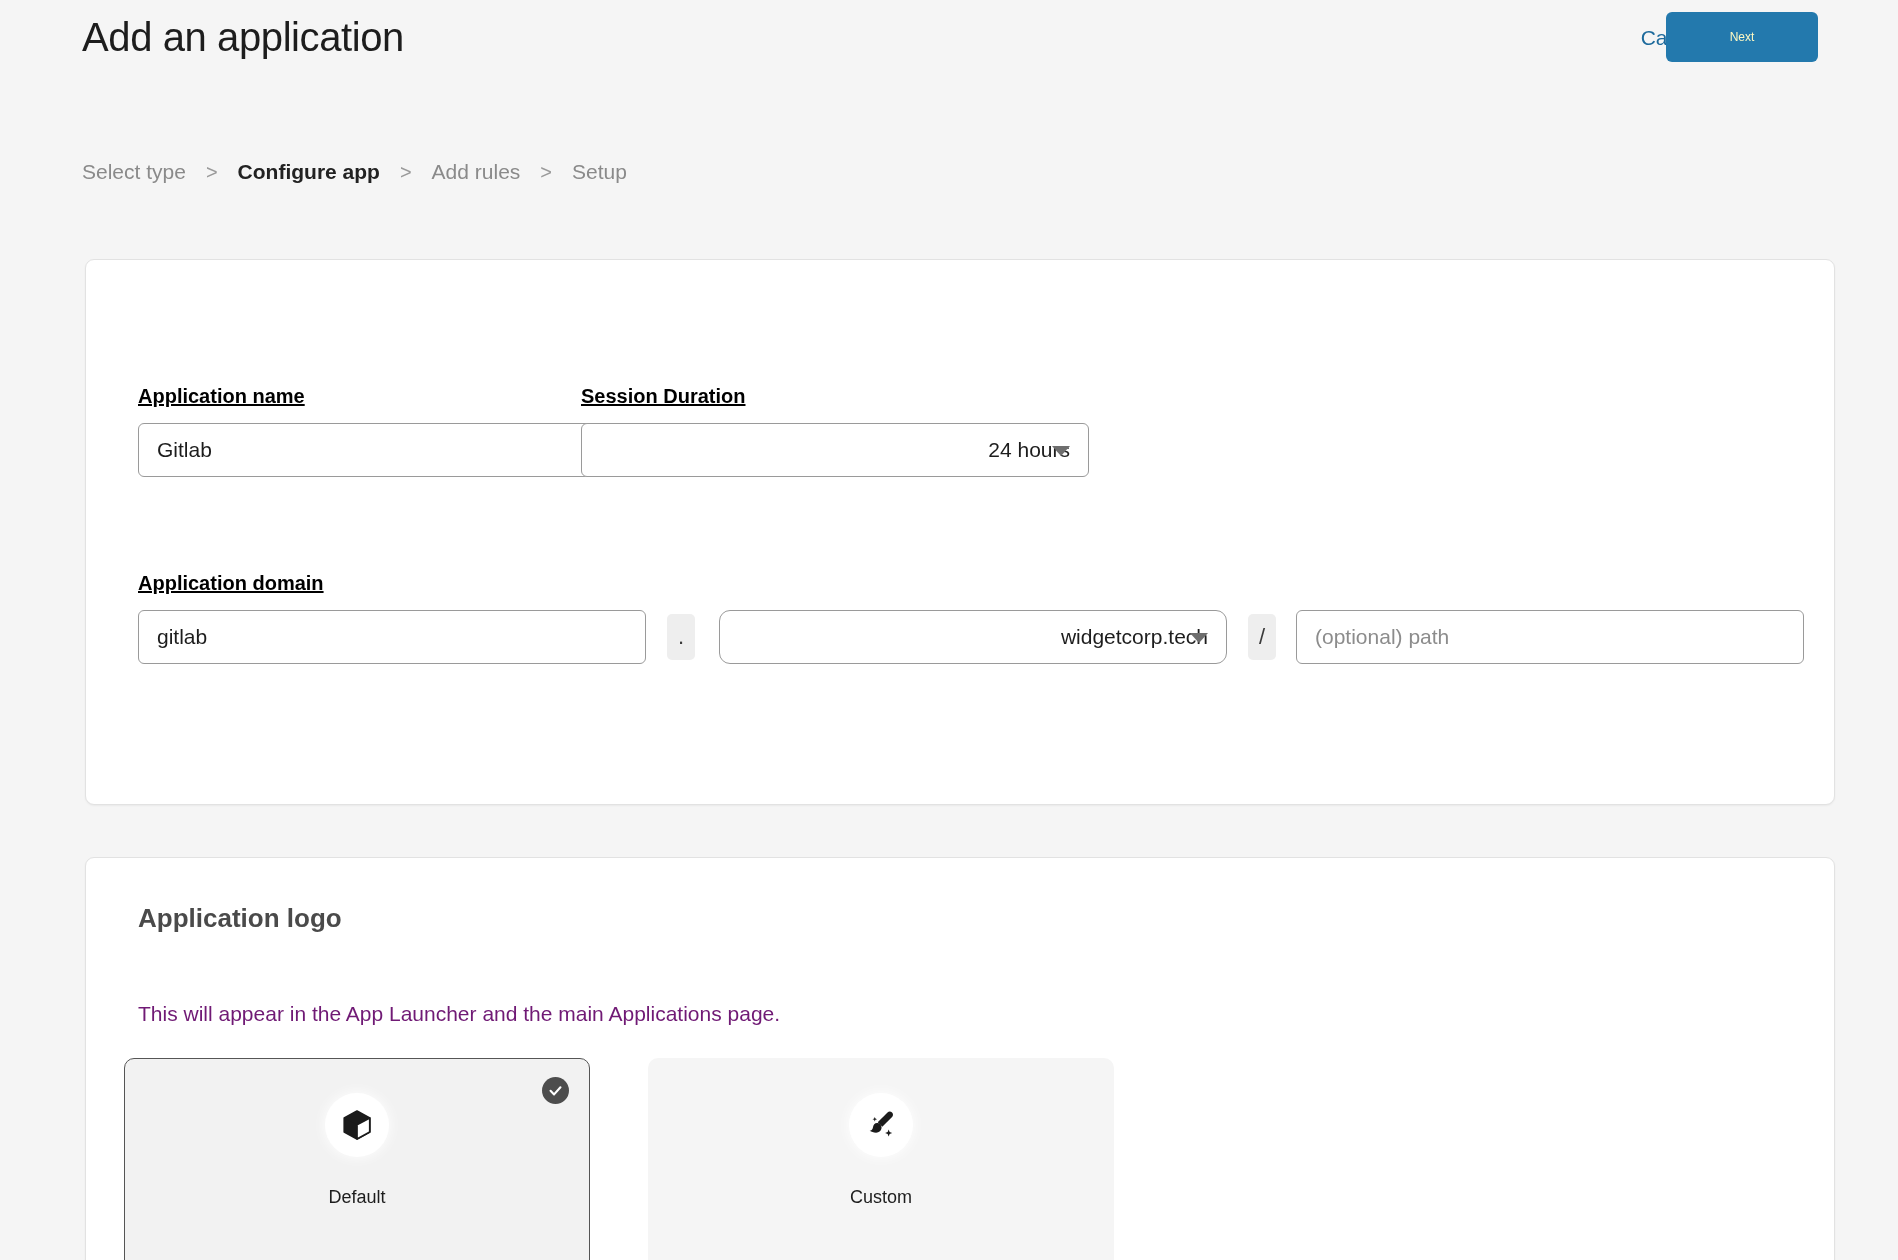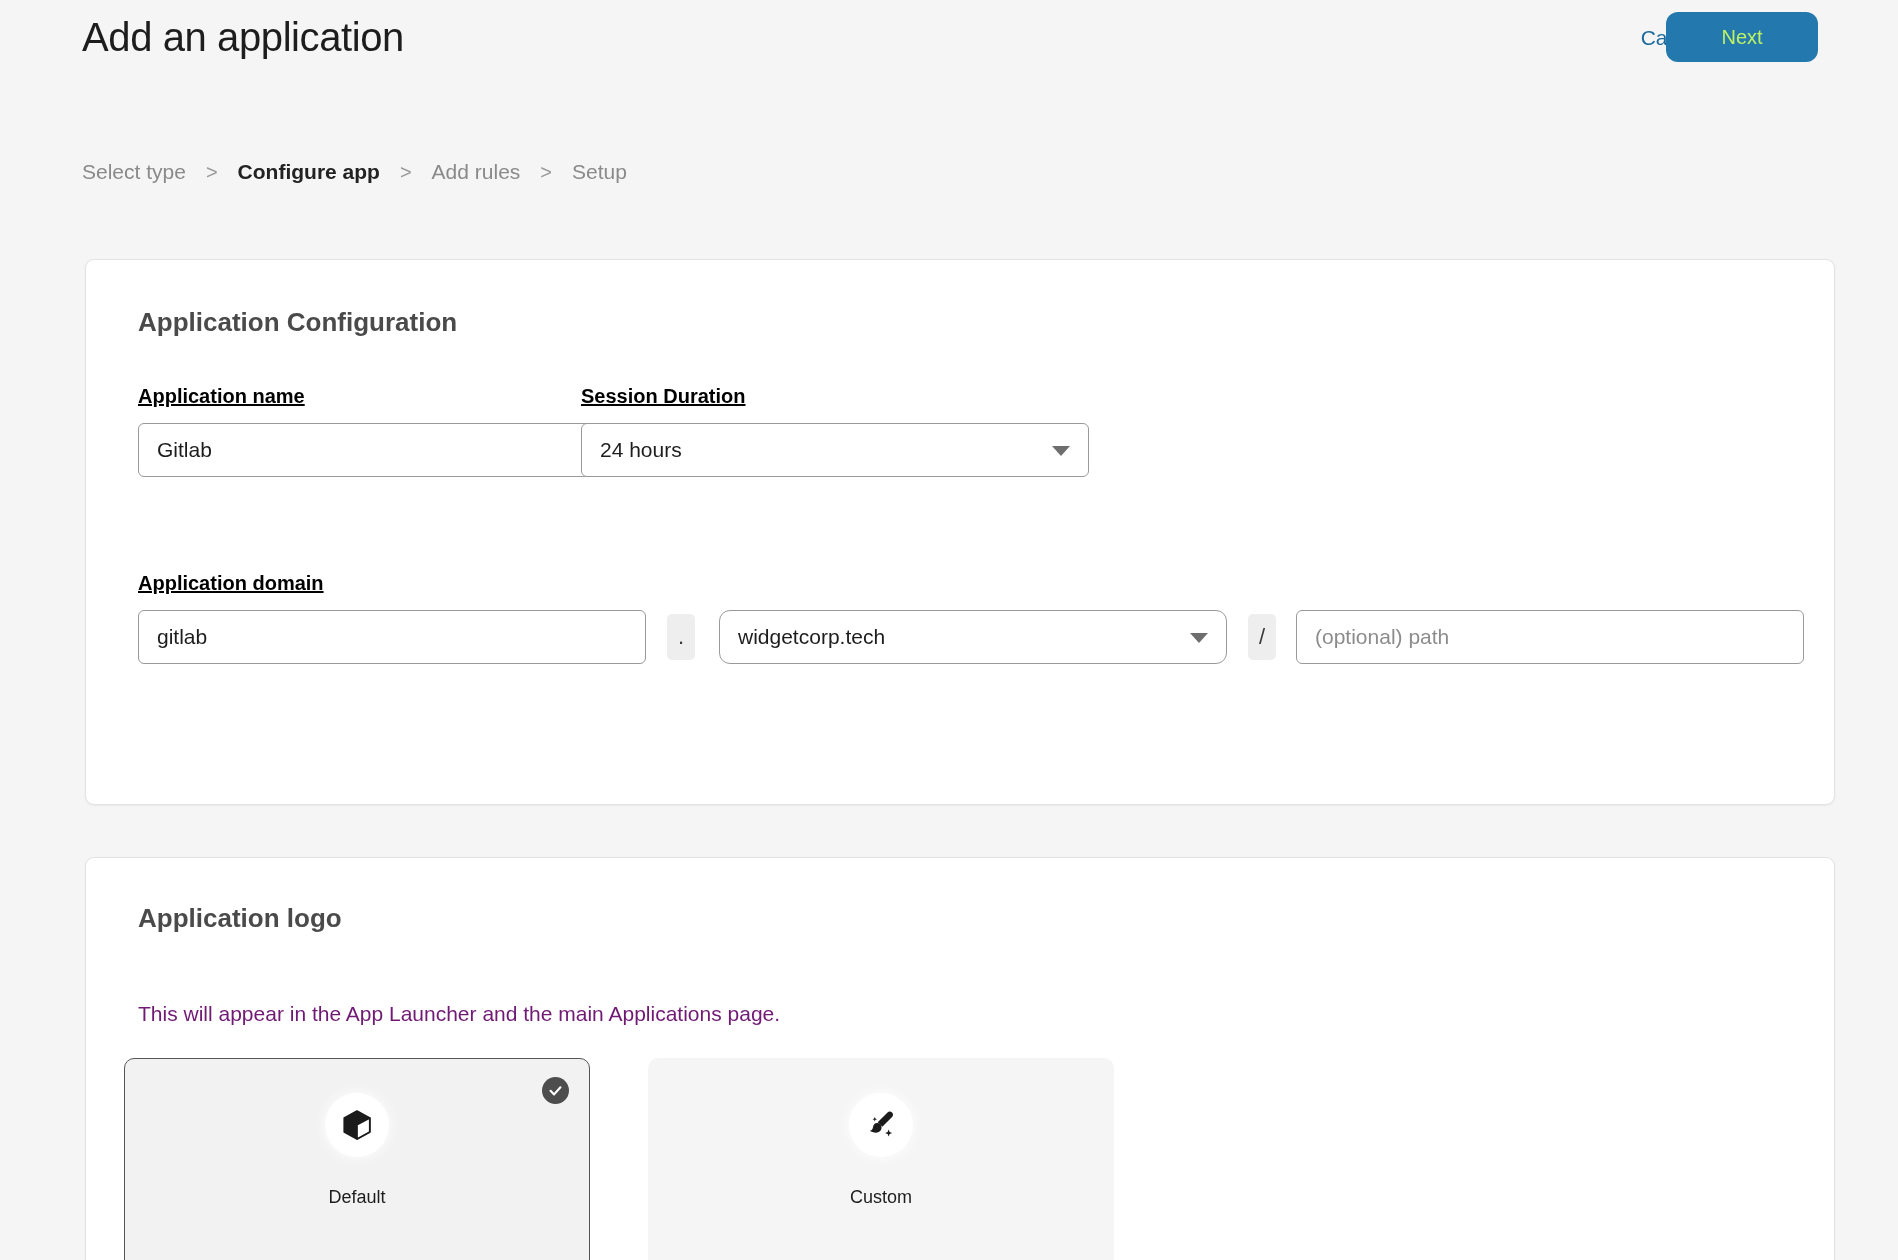--- a/index.html
+++ b/index.html
@@ -25,23 +25,23 @@
   }
   .cancel-link {
     position: absolute; right: 192px; top: 26px;
     font-size: 21px; color: #1d6a9c; cursor: pointer;
     background: none; border: none; padding: 0;
     font-family: inherit;
   }
   .next-button {
     position: absolute; right: 80px; top: 12px;
     width: 152px; height: 50px;
-    background: #2379ad; color: #bef264;
-    border: none; border-radius: 12px;
-    font-size: 20px; font-family: inherit; cursor: pointer;
+    background: #2379ad; color: #fef9c3;
+    border: none; border-radius: 6px;
+    font-size: 12px; font-family: inherit; cursor: pointer;
     display: flex; align-items: center; justify-content: center;
   }
 
   
   .breadcrumb {
     position: absolute; left: 82px; top: 160px;
     display: flex; align-items: center; gap: 4px;
     font-size: 21px;
   }
   .crumb { color: #8a8a8a; white-space: nowrap; cursor: pointer; }
@@ -86,20 +86,21 @@
 
   .select-box {
     position: absolute;
     height: 54px;
     border: 1px solid #9a9a9a;
     border-radius: 6px;
     background: #ffffff;
     display: flex; align-items: center;
     padding: 0 18px;
     cursor: pointer;
+    justify-content: flex-end;
   }
   .select-value { font-size: 21px; color: #1d1d1d; white-space: nowrap; }
   .caret {
     position: absolute; right: 18px; top: 50%;
     width: 0; height: 0; margin-top: -4px;
     border-left: 9px solid transparent;
     border-right: 9px solid transparent;
     border-top: 10px solid #6e6e6e;
   }
 
@@ -165,21 +166,20 @@
     <span class="crumb-sep">&gt;</span>
     <span class="crumb active">Configure app</span>
     <span class="crumb-sep">&gt;</span>
     <span class="crumb">Add rules</span>
     <span class="crumb-sep">&gt;</span>
     <span class="crumb">Setup</span>
   </div>
 
   <div class="card" id="card-config">
 
-    <div class="card-title" id="config-title">Application Configuration</div>
 
     <div class="field-label" style="left:52px; top:125px;">Application name</div>
     <input class="text-input" style="left: 52px; top: 163px; width: 508px;" value="Gitlab">
 
     <div class="field-label" style="left:495px; top:125px;">Session Duration</div>
     <div class="select-box" style="left:495px; top:163px; width:508px;">
       <span class="select-value">24 hours</span>
       <span class="caret"></span>
     </div>
 

